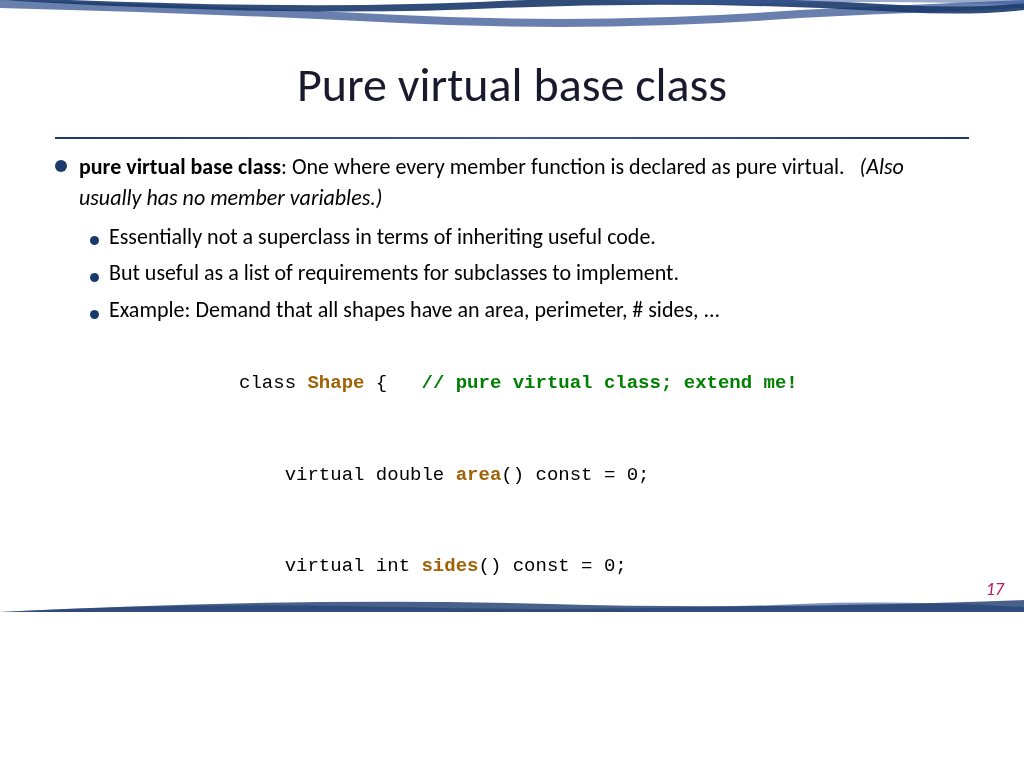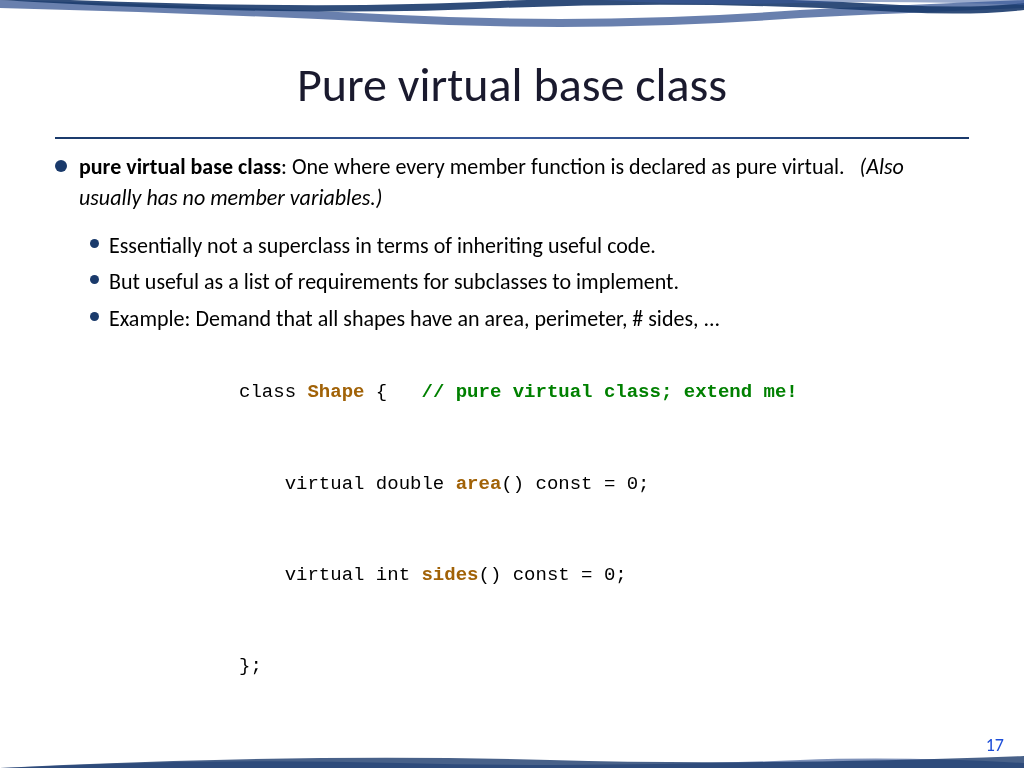--- a/index.html
+++ b/index.html
@@ -12,21 +12,21 @@
       width: 1024px;
       height: 768px;
       overflow: hidden;
       background: #ffffff;
       font-family: 'Calibri', 'Trebuchet MS', Arial, sans-serif;
       position: relative;
     }
 
     .slide {
       width: 1024px;
-      height: 768px;
+      height: 612px;
       background: #ffffff;
       position: relative;
       overflow: hidden;
     }
 
     
     .top-decoration {
       position: absolute;
       top: 0;
       left: 0;
@@ -57,21 +57,21 @@
 
     .content-area {
       padding: 5px 55px 10px 55px;
       position: relative;
       z-index: 2;
     }
 
     .bullet-item {
       display: flex;
       align-items: flex-start;
-      margin-bottom: 17px;
+      margin-bottom: 8px;
     }
 
     .bullet-dot {
       width: 12px;
       height: 12px;
       background: #1a3a6b;
       border-radius: 50%;
       margin-top: 8px;
       margin-right: 12px;
       flex-shrink: 0;
@@ -102,21 +102,21 @@
     }
 
     .sub-bullets {
       margin-left: 35px;
       margin-top: 6px;
       margin-bottom: 6px;
     }
 
     .sub-bullet-item {
       display: flex;
-      align-items: flex-start;
+      align-items: center;
       margin-bottom: 6px;
     }
 
     .code-block {
       margin-left: 35px;
       margin-top: 12px;
       margin-bottom: 12px;
       font-family: 'Courier New', Courier, monospace;
       font-size: 19px;
       line-height: 1.6;
@@ -142,22 +142,23 @@
     .code-comment {
       color: #008000;
       font-weight: bold;
     }
 
     .page-number {
       position: absolute;
       bottom: 12px;
       right: 20px;
       font-size: 18px;
-      color: #1d4ed8;
+      color: #be185d;
       z-index: 10;
+      font-style: italic;
     }
 
     .separator-line {
       width: calc(100% - 110px);
       height: 2px;
       background: linear-gradient(to right, #1a3a6b, #3a5a9b, #1a3a6b);
       margin: 8px 55px;
     }
   </style>
 </head>

